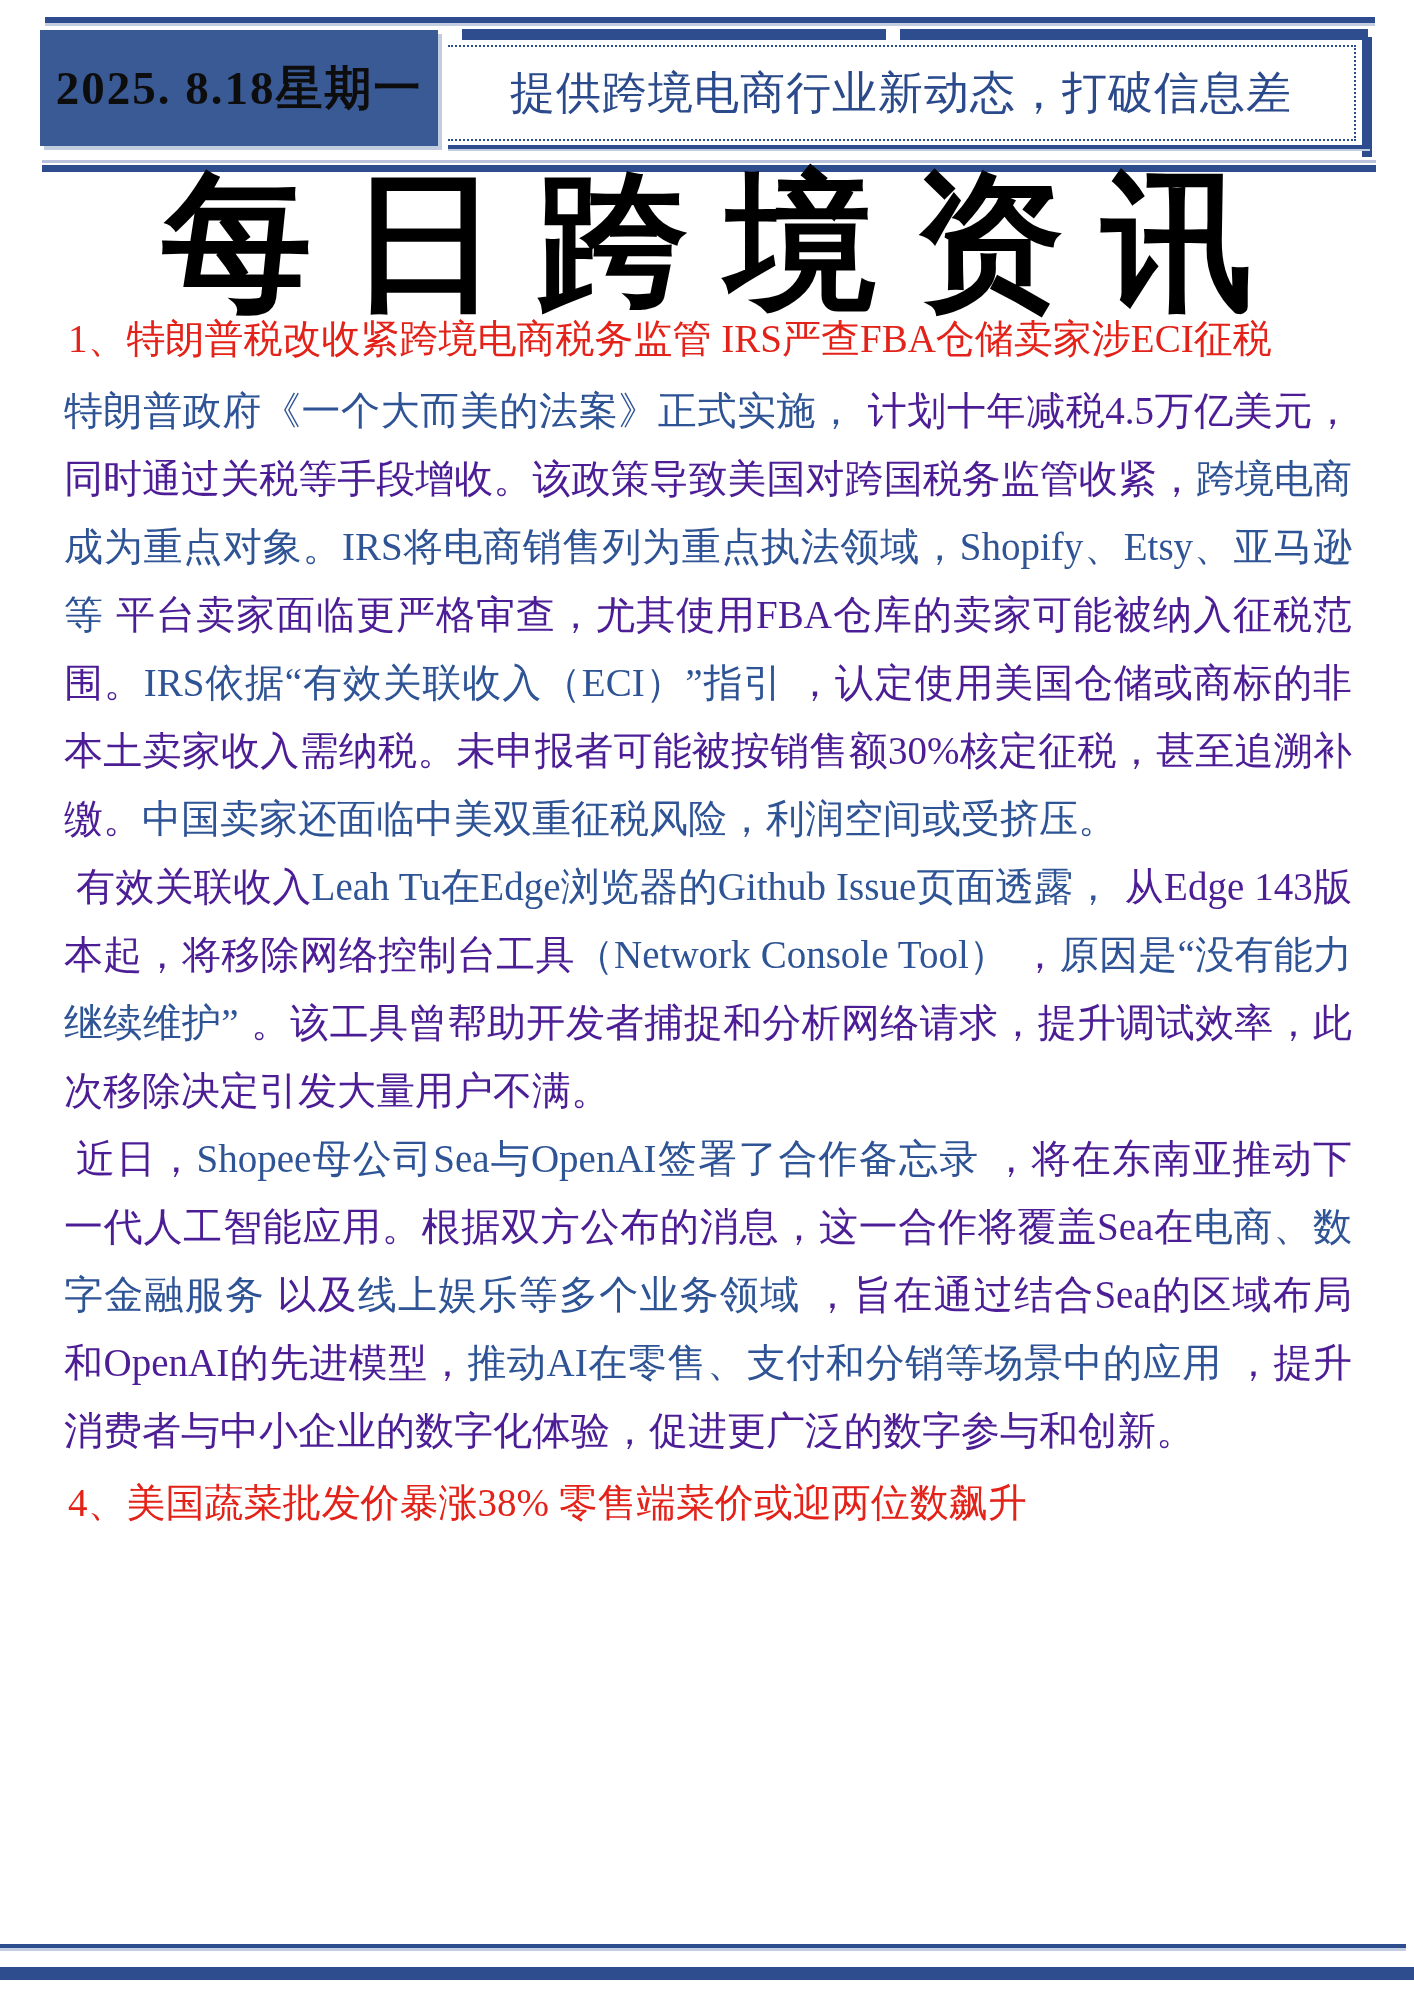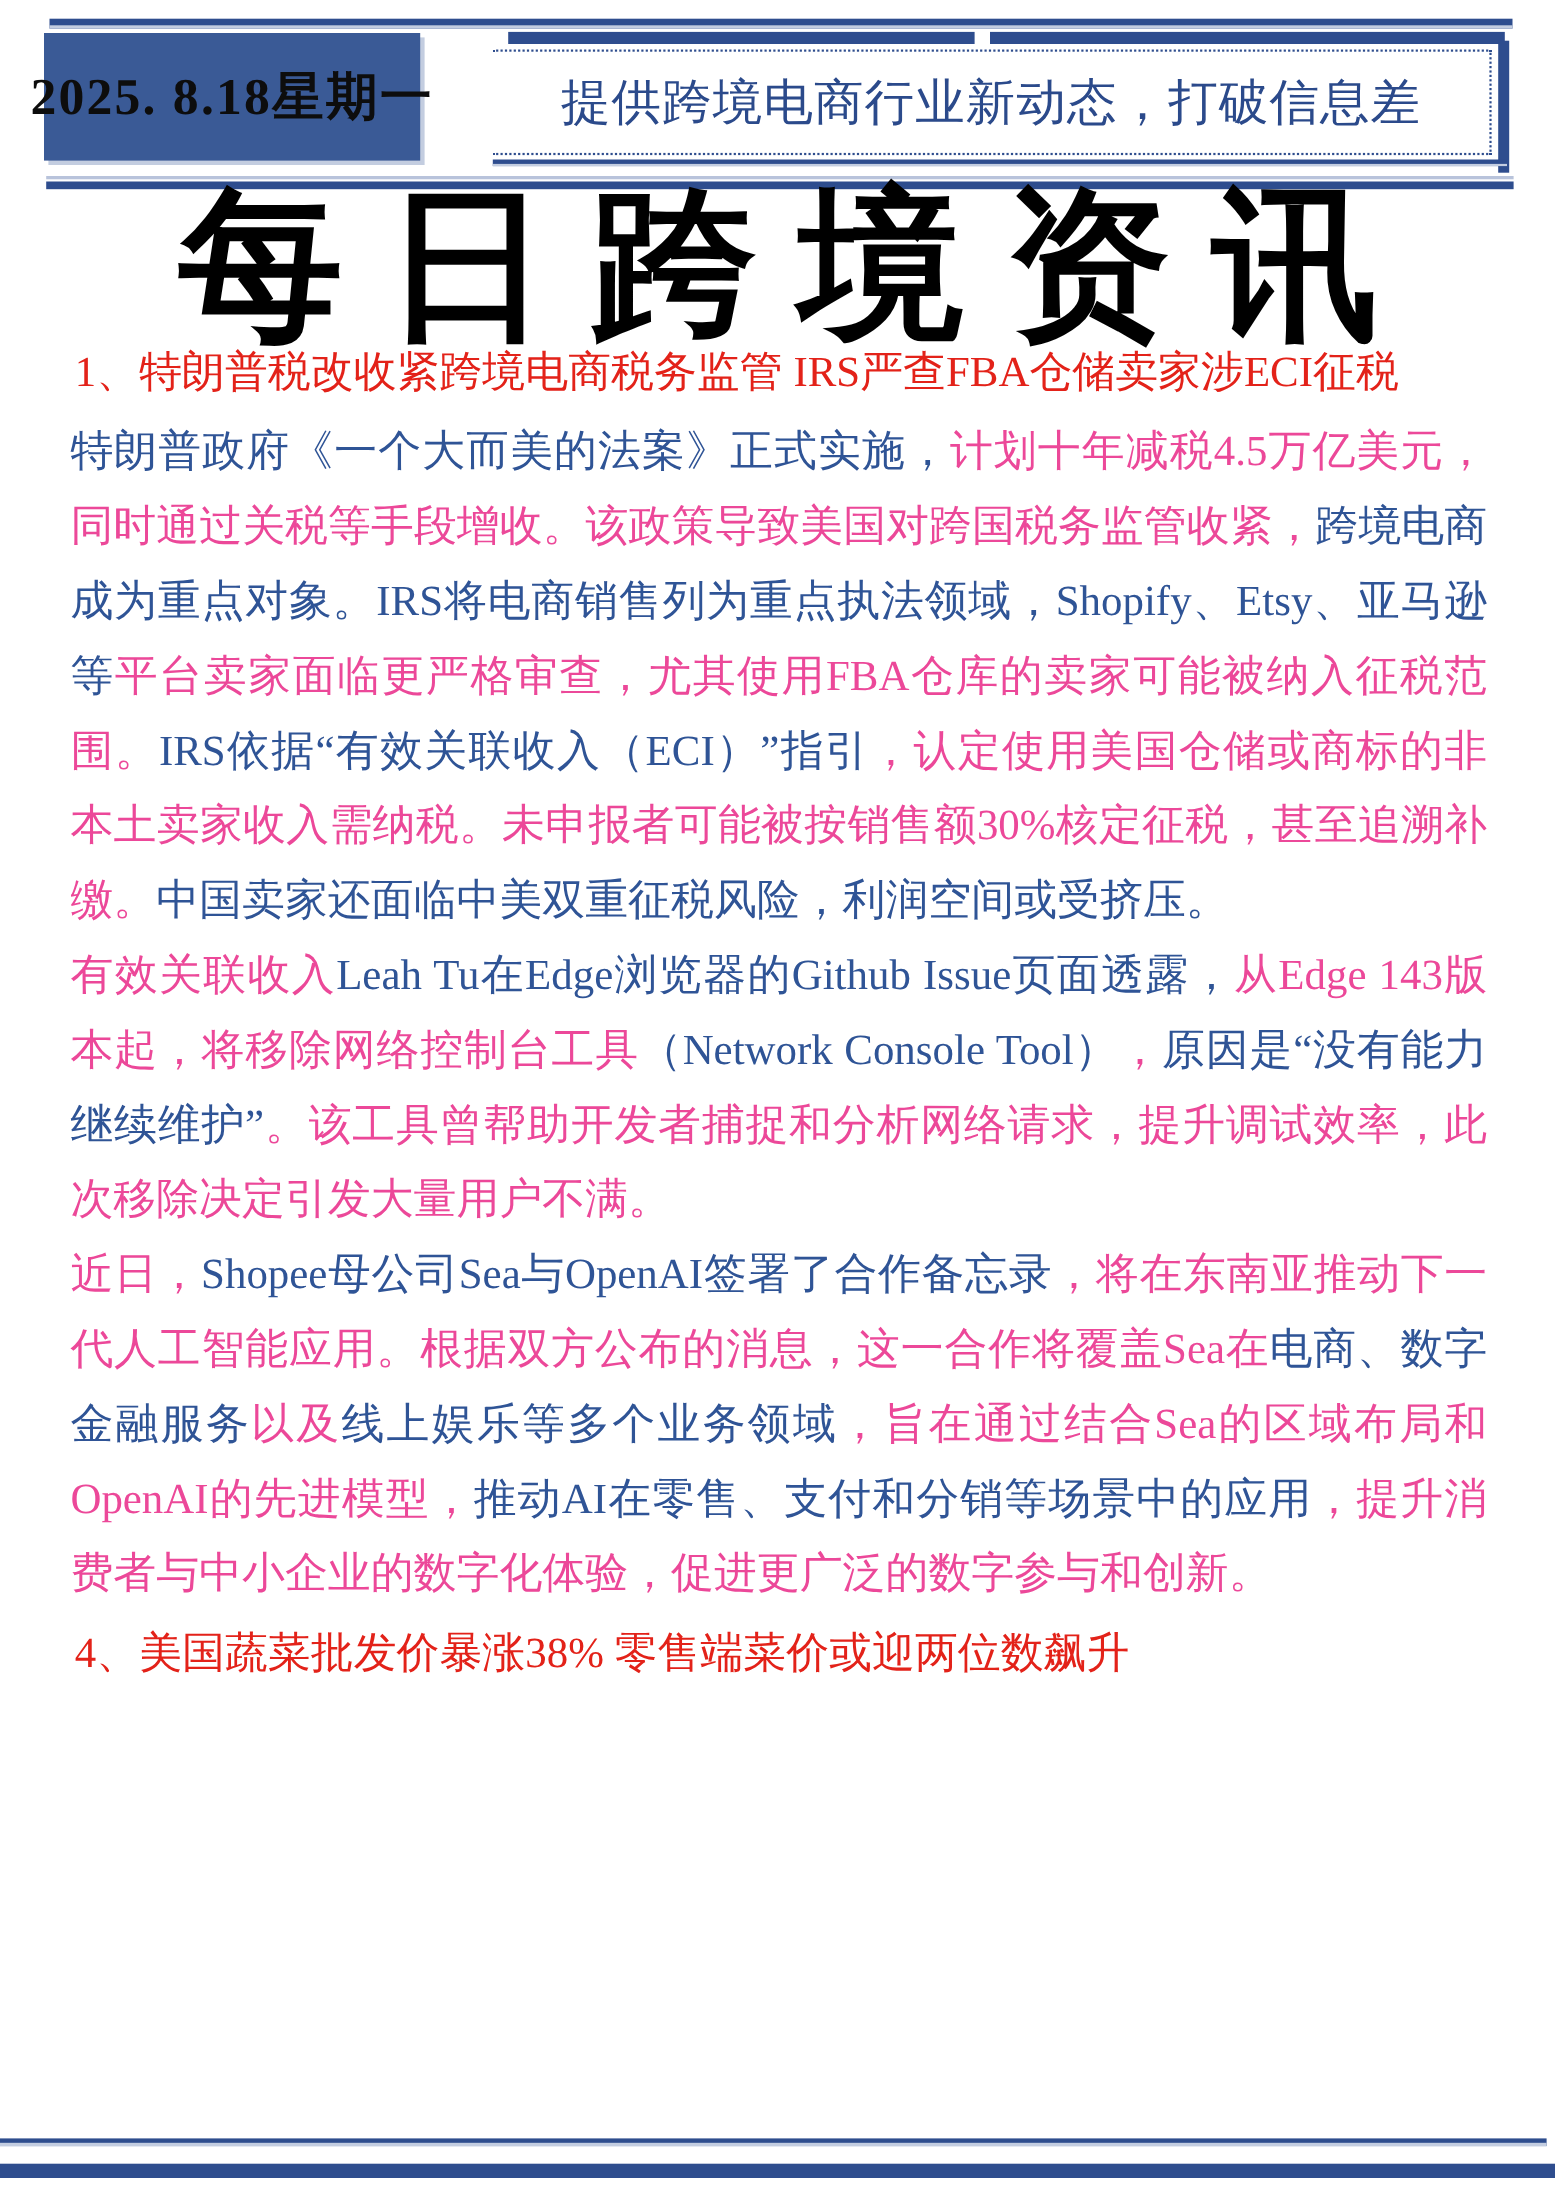--- a/index.html
+++ b/index.html
@@ -17,21 +17,21 @@
     background:#ffffff;
     font-family:"Liberation Serif","DejaVu Serif",serif;
     overflow:hidden;
   }
   
   .top-rule{
     position:absolute;left:45px;top:17px;width:1330px;height:9px;
     background:var(--rule);border-bottom:3px solid var(--light);
   }
   .date-box{
-    position:absolute;left:40px;top:30px;width:342px;height:116px;
+    position:absolute;left:40px;top:30px;width:398px;height:116px;
     background:var(--navy);
     box-shadow:4px 4px 0 var(--light);
     display:flex;align-items:center;justify-content:center;
   }
   .date-text{
     font-size:47px;font-weight:bold;color:#0d0d0d;letter-spacing:2px;white-space:nowrap;
   }
   .slogan-area{position:absolute;left:448px;top:29px;width:930px;height:120px;}
   .slogan-bar-left{position:absolute;top:0;left:14px;width:424px;height:11px;background:var(--rule);}
   .slogan-bar-right{position:absolute;top:0;left:452px;right:10px;height:11px;background:var(--rule);}
@@ -66,21 +66,21 @@
     text-align:justify;
     color:#000;
   }
   .sec-head{
     margin:4px;padding:0;
     font-size:39px;line-height:68px;font-weight:400;
     color:var(--red);
   }
   .sec-body{margin:0;padding:0;}
   .run-blue{color:var(--blue);}
-  .run-black{color:#ec4899;}
+  .run-black{color:#4c1d95;margin-left:12px;}
   
   .bottom-rule-thin{
     position:absolute;left:0;top:1944px;width:1406px;height:7px;
     background:var(--rule);border-bottom:3px solid var(--light);
   }
   .bottom-rule-thick{
     position:absolute;left:0;top:1967px;width:1414px;height:13px;
     background:var(--rule);
   }
 </style>

